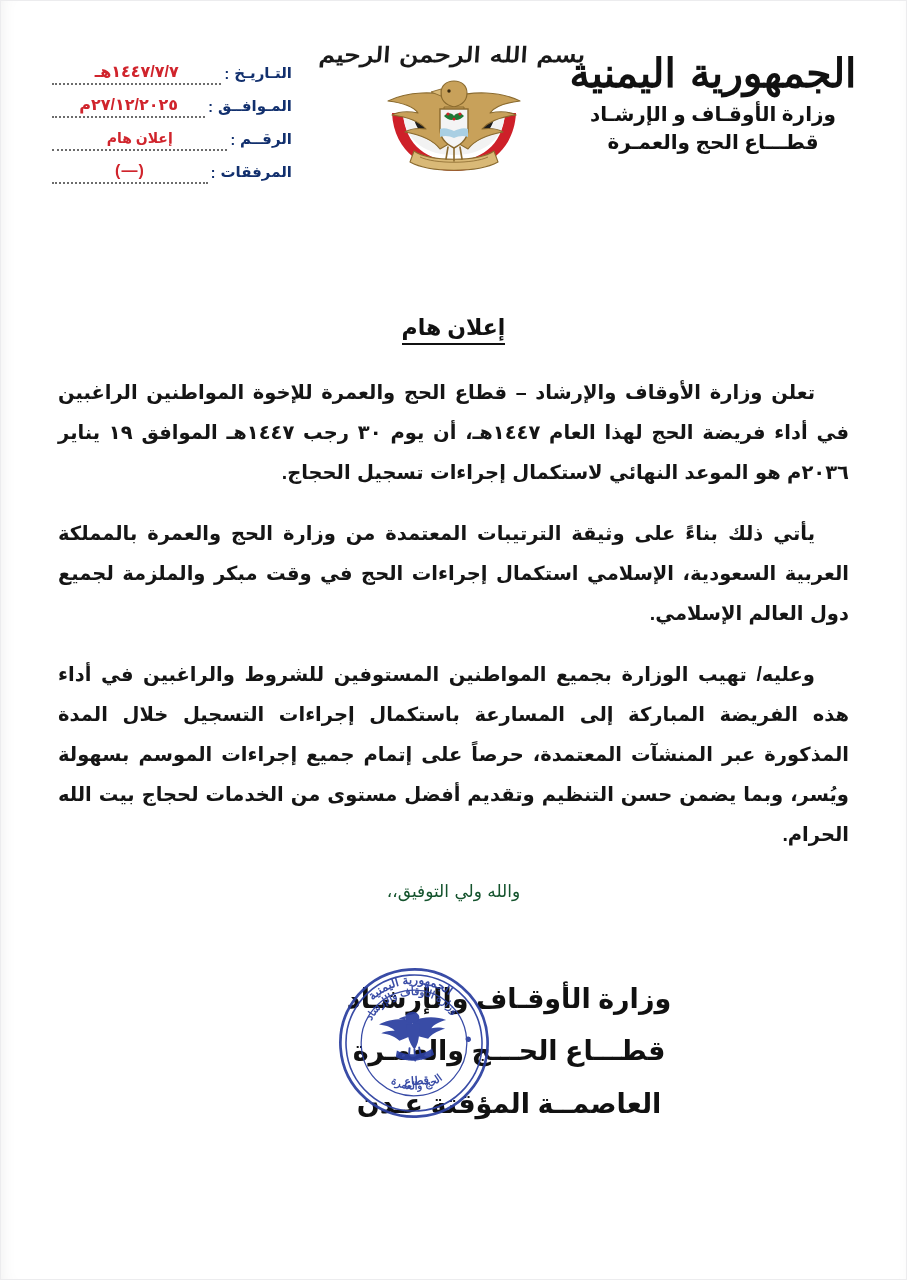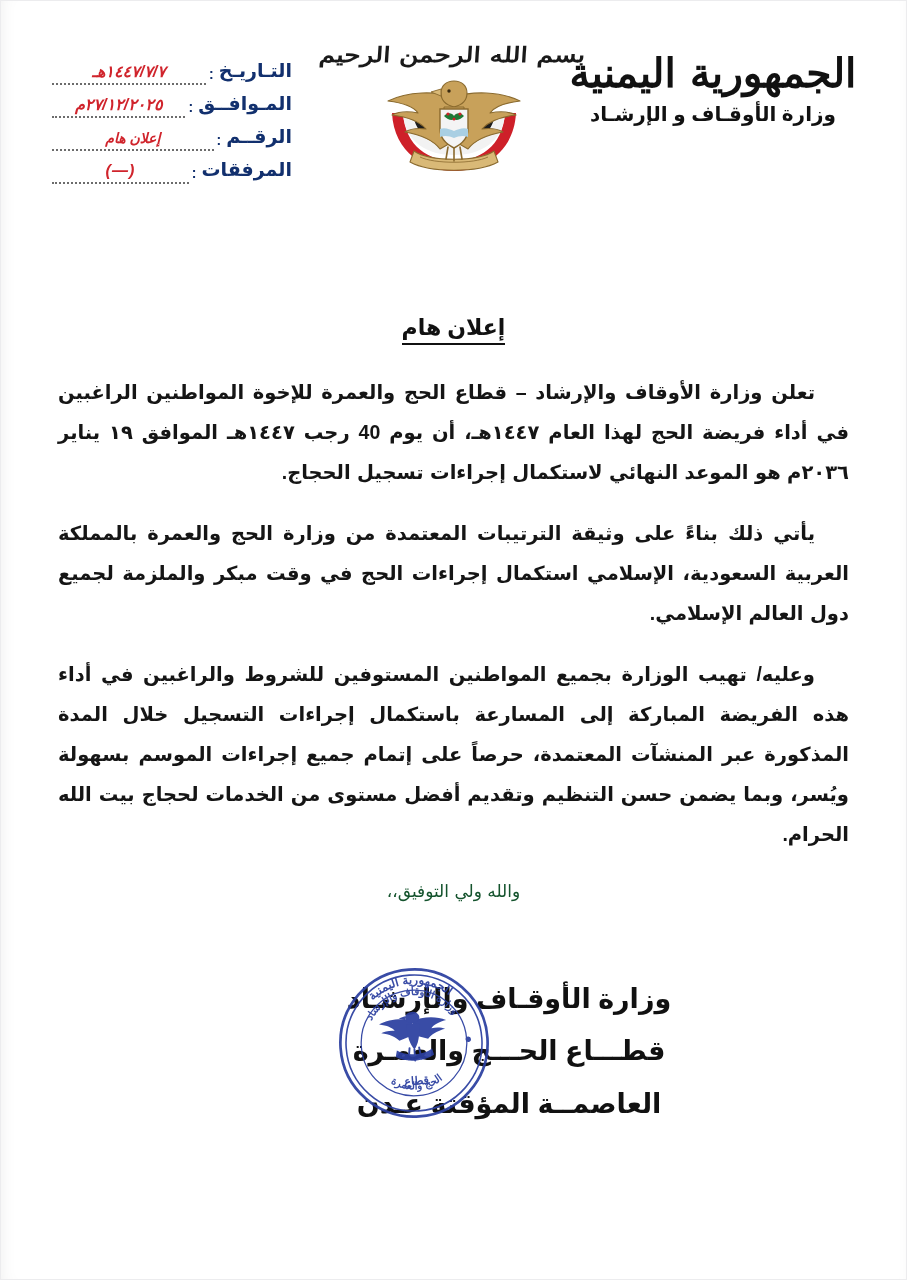--- a/index.html
+++ b/index.html
@@ -100,21 +100,21 @@
     left: 52px;
     width: 240px;
   }
   .meta-row {
     display: flex;
     align-items: flex-end;
     height: 33px;
     direction: rtl;
   }
   .meta-label {
-    font-size: 19px;
+    font-size: 15px;
     font-weight: 700;
     color: #12306e;
     white-space: nowrap;
     flex: 0 0 auto;
     letter-spacing: .5px;
     padding-bottom: 3px;
   }
   .meta-colon {
     font-size: 14px;
     font-weight: 700;
@@ -128,21 +128,20 @@
     border-bottom: 2px dotted #6c6c6c;
     padding-bottom: 2px;
   }
   .meta-value {
     display: inline-block;
     font-size: 16px;
     font-weight: 700;
     color: #d0242c;
     white-space: nowrap;
     letter-spacing: 1px;
-    font-style: italic;
   }
   .meta-value.small { font-size: 14px; letter-spacing: 0; }
 
   
   .doc-body {
     position: relative;
     padding: 0 58px;
   }
   .doc-title {
     text-align: center;
@@ -214,20 +213,21 @@
 </head>
 <body>
 
 <div class="page">
 
   <div class="letterhead">
 
     <div class="org-block">
       <div class="org-country">الجمهورية اليمنية</div>
       <div class="org-ministry">وزارة الأوقـاف و الإرشـاد</div>
+      <div class="org-sector">قطـــاع الحج والعمـرة</div>
     </div>
 
     <div class="emblem-wrap">
       <div class="basmala">بسم الله الرحمن الرحيم</div>
       <svg class="emblem-svg" width="160" height="110" viewBox="0 0 160 110" aria-hidden="true">
 
         <path d="M18 46 C20 86 52 104 80 104 C108 104 140 86 142 46
                  L131 46 C129 80 104 94 80 94 C56 94 31 80 29 46 Z" fill="#ce2029"></path>
         <path d="M29 46 C31 76 54 88 80 88 C106 88 129 76 131 46
                  L121 46 C119 71 101 80 80 80 C59 80 41 71 39 46 Z" fill="#f2f2f2"></path>
@@ -300,21 +300,21 @@
 
     </div>
   </div>
 
   <div class="doc-body">
 
     <div class="doc-title">
       <span>إعلان هام</span>
     </div>
 
-    <p class="para">تعلن وزارة الأوقاف والإرشاد – قطاع الحج والعمرة للإخوة المواطنين الراغبين في أداء فريضة الحج لهذا العام ١٤٤٧هـ، أن يوم 40 رجب ١٤٤٧هـ الموافق ١٩ يناير ٢٠٣٦م هو الموعد النهائي لاستكمال إجراءات تسجيل الحجاج.</p>
+    <p class="para">تعلن وزارة الأوقاف والإرشاد – قطاع الحج والعمرة للإخوة المواطنين الراغبين في أداء فريضة الحج لهذا العام ١٤٤٧هـ، أن يوم ٣٠ رجب ١٤٤٧هـ الموافق ١٩ يناير ٢٠٣٦م هو الموعد النهائي لاستكمال إجراءات تسجيل الحجاج.</p>
     <p class="para">يأتي ذلك بناءً على وثيقة الترتيبات المعتمدة من وزارة الحج والعمرة بالمملكة العربية السعودية، الإسلامي استكمال إجراءات الحج في وقت مبكر والملزمة لجميع دول العالم الإسلامي.</p>
     <p class="para">وعليه/ تهيب الوزارة بجميع المواطنين المستوفين للشروط والراغبين في أداء هذه الفريضة المباركة إلى المسارعة باستكمال إجراءات التسجيل خلال المدة المذكورة عبر المنشآت المعتمدة، حرصاً على إتمام جميع إجراءات الموسم بسهولة ويُسر، وبما يضمن حسن التنظيم وتقديم أفضل مستوى من الخدمات لحجاج بيت الله الحرام.</p>
 
     <div class="closing">والله ولي التوفيق،،</div>
 
     <div class="signature">
 
       <div class="sig-lines">
         <div class="sig-line">وزارة الأوقـاف والإرشـاد</div>
         <div class="sig-line">قطـــاع الحـــج والعمـرة</div>

